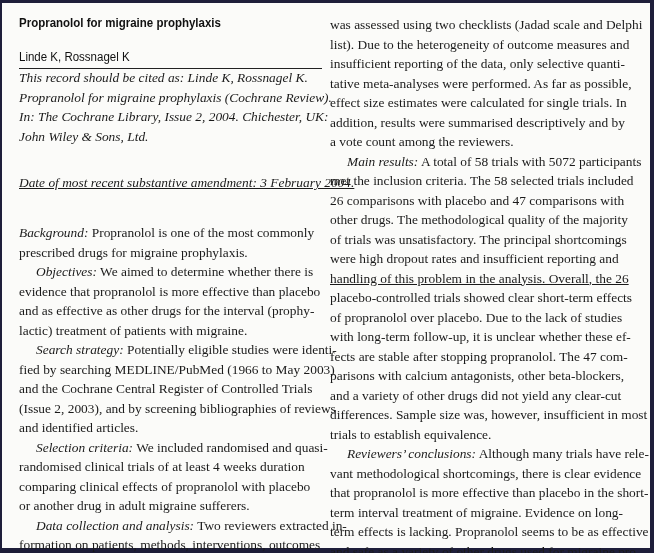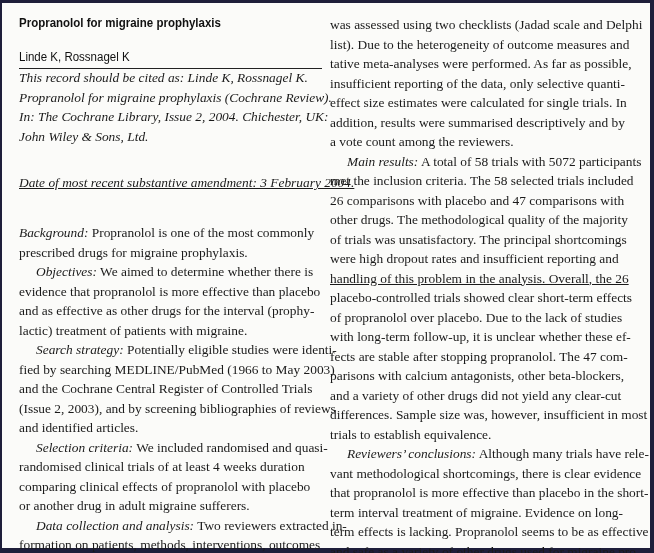--- a/index.html
+++ b/index.html
@@ -133,22 +133,22 @@
         <div class="line"><span style="white-space: pre;">comparing clinical effects of propranolol with placebo</span></div>
         <div class="line"><span style="white-space: pre;">or another drug in adult migraine sufferers.</span></div>
         <div class="line indent"><span class="lbl">Data collection and analysis:</span><span style="white-space: pre;"> Two reviewers extracted in-</span></div>
         <div class="line"><span style="white-space: pre;">formation on patients, methods, interventions, outcomes</span></div>
       </div>
   </div>
   <div class="col col-right">
     <div class="abstract-right serif" id="right-lines">
         <div class="line"><span style="white-space: pre;">was assessed using two checklists (Jadad scale and Delphi</span></div>
         <div class="line"><span style="white-space: pre;">list). Due to the heterogeneity of outcome measures and</span></div>
+        <div class="line"><span style="white-space: pre;">insufficient reporting of the data, only selective quanti-</span></div>
         <div class="line"><span style="white-space: pre;">tative meta-analyses were performed. As far as possible,</span></div>
-        <div class="line"><span style="white-space: pre;">insufficient reporting of the data, only selective quanti-</span></div>
         <div class="line"><span style="white-space: pre;">effect size estimates were calculated for single trials. In</span></div>
         <div class="line"><span style="white-space: pre; text-align: center;">addition, results were summarised descriptively and by</span></div>
         <div class="line"><span style="white-space: pre;">a vote count among the reviewers.</span></div>
         <div class="line indent"><span class="lbl">Main results:</span><span style="white-space: pre;"> A total of 58 trials with 5072 participants</span></div>
         <div class="line"><span style="white-space: pre;">met the inclusion criteria. The 58 selected trials included</span></div>
         <div class="line"><span style="white-space: pre;">26 comparisons with placebo and 47 comparisons with</span></div>
         <div class="line"><span style="white-space: pre;">other drugs. The methodological quality of the majority</span></div>
         <div class="line"><span style="white-space: pre;">of trials was unsatisfactory. The principal shortcomings</span></div>
         <div class="line"><span style="white-space: pre;">were high dropout rates and insufficient reporting and</span></div>
         <div class="line"><span style="white-space: pre; text-decoration: underline;">handling of this problem in the analysis. Overall, the 26</span></div>

